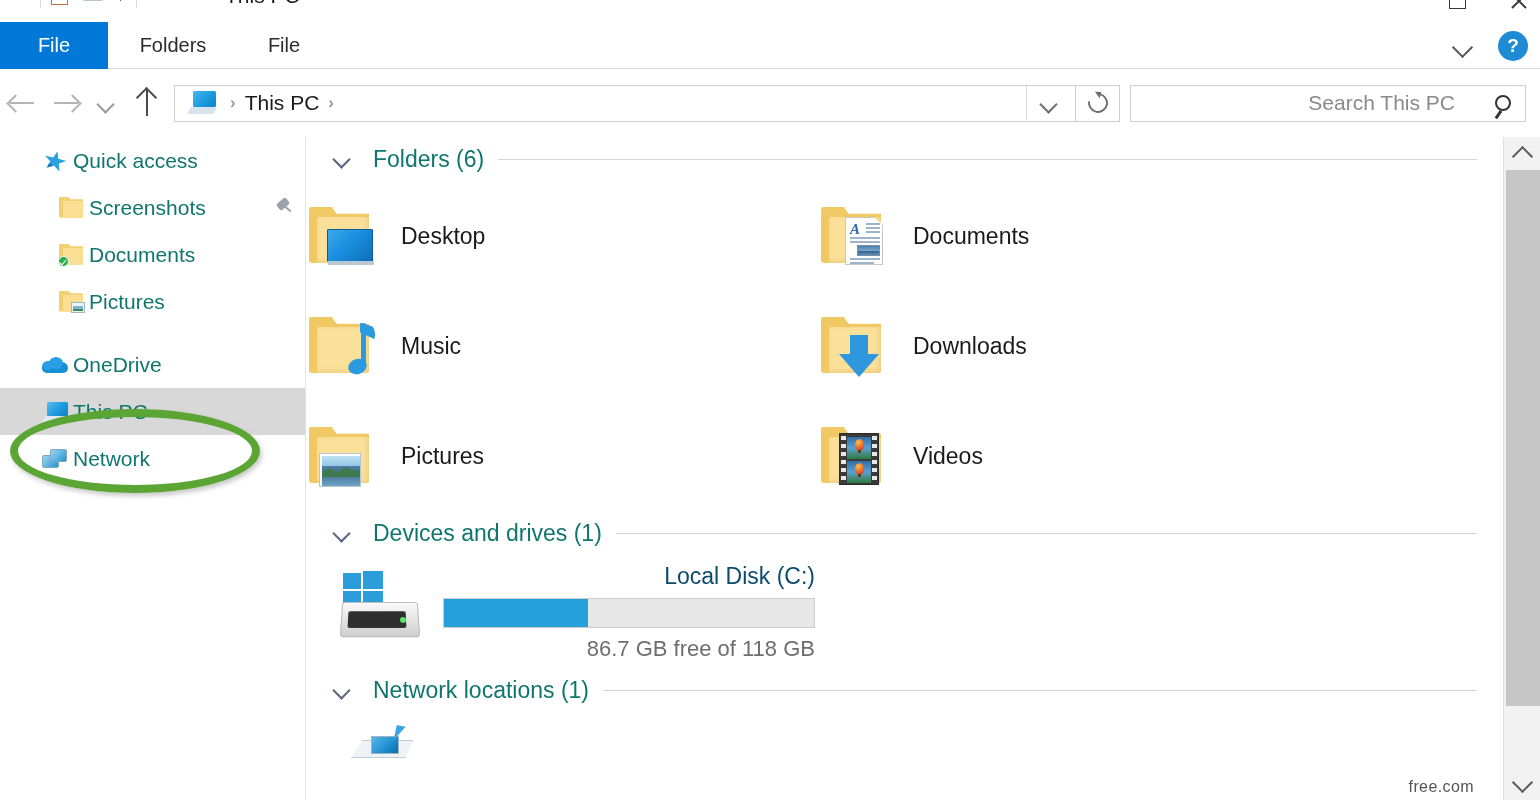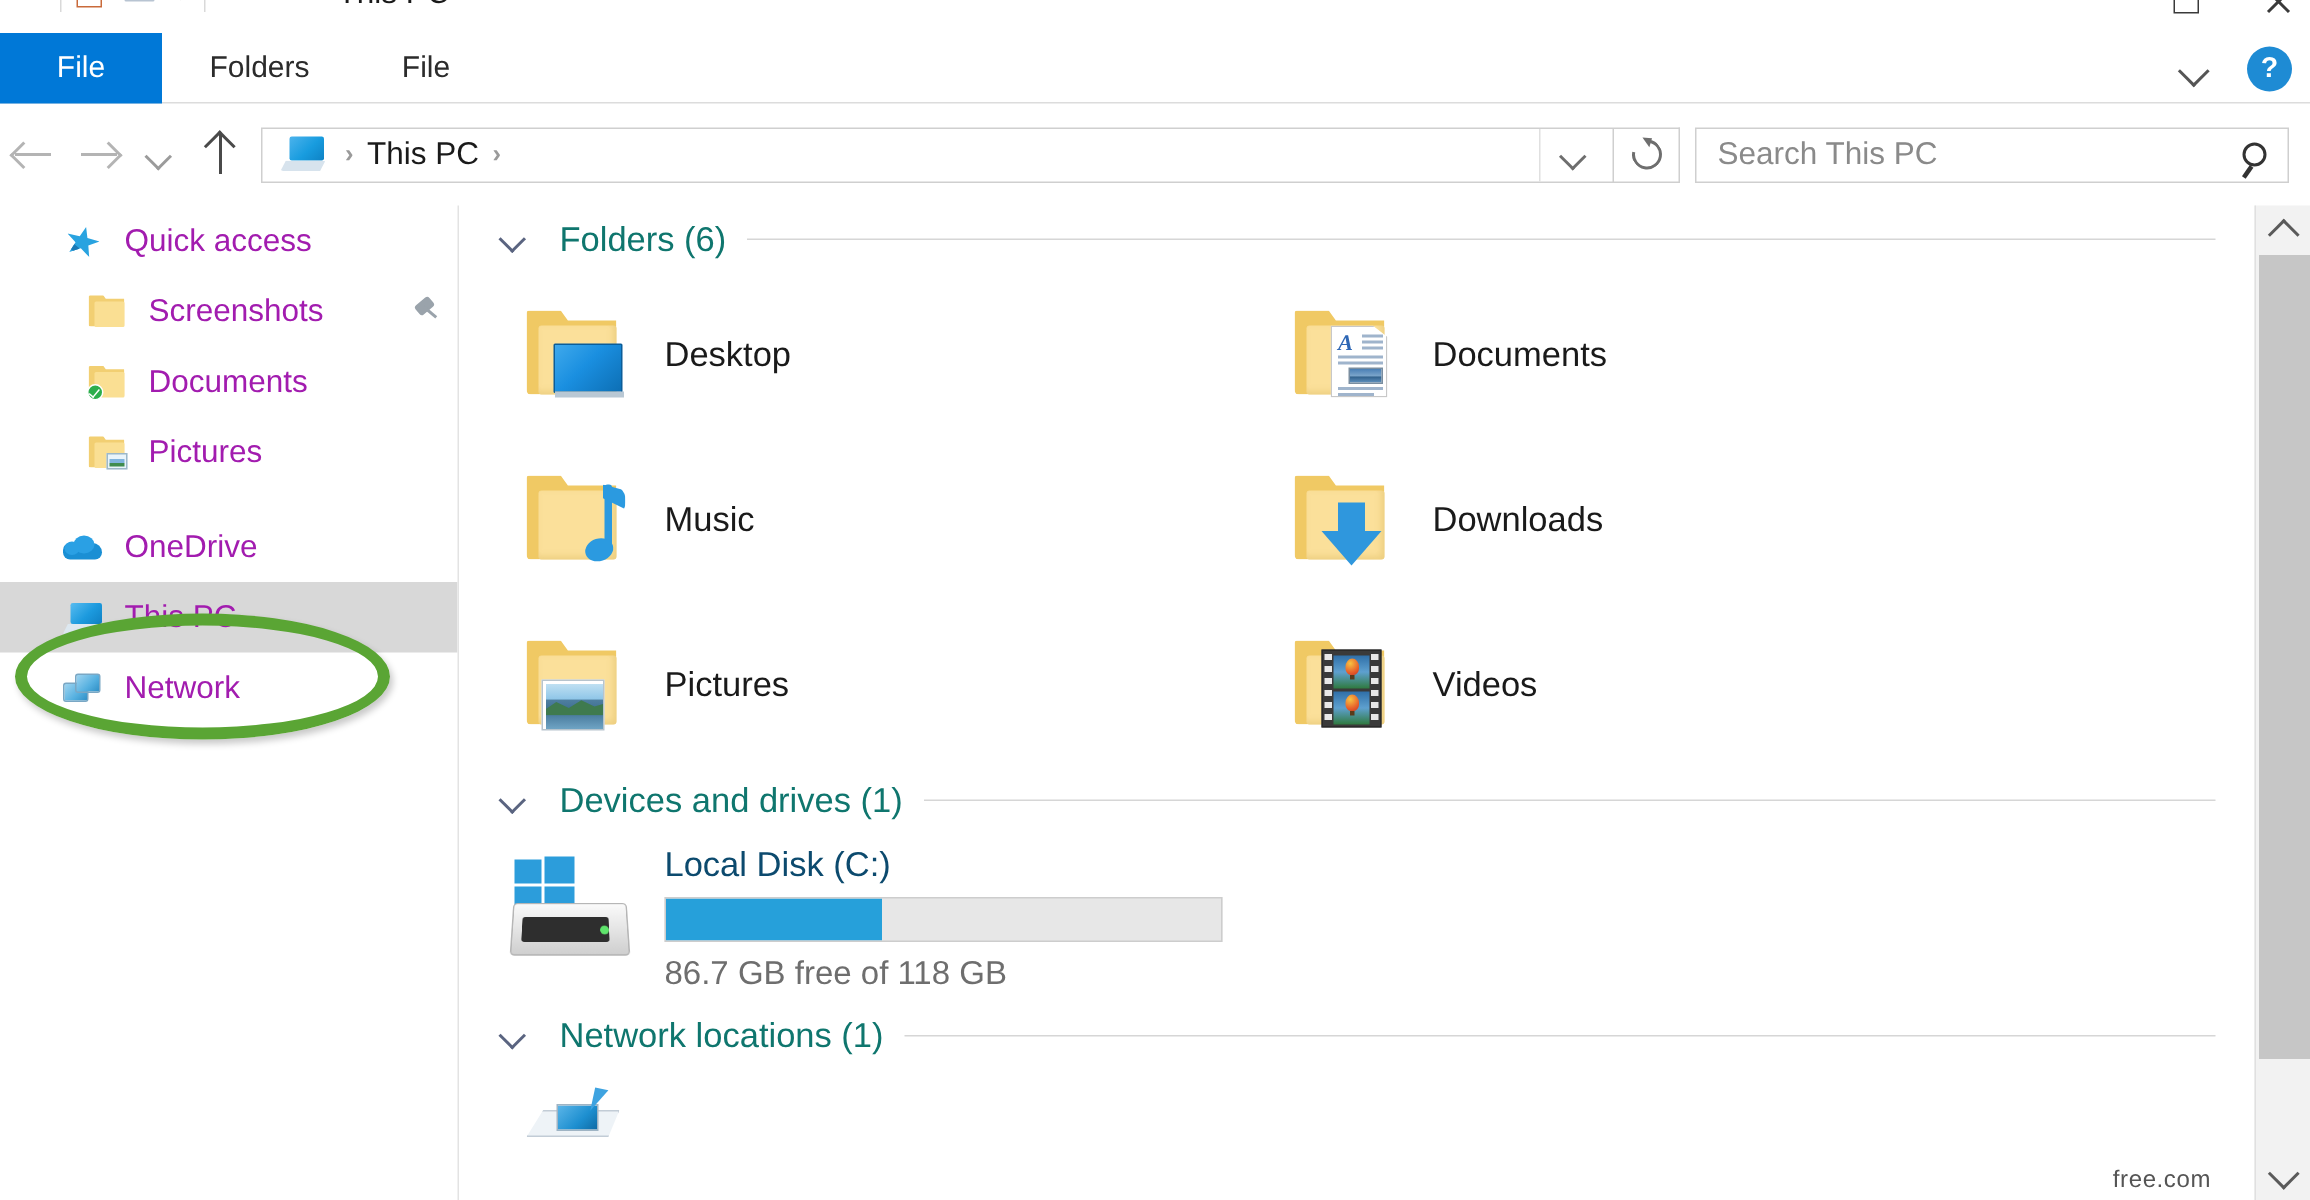--- a/index.html
+++ b/index.html
@@ -2,21 +2,21 @@
 <html><head>
 <meta charset="utf-8">
 <style>
   * { box-sizing: border-box; margin: 0; padding: 0; }
   html, body {
     width: 1540px; height: 800px;
     font-family: "Liberation Sans", sans-serif;
     background: #ffffff;
     overflow: hidden;
   }
-  #app { position: relative; width: 1540px; height: 800px; }
+  #app { position: relative; width: 1540px; height: 800px; text-align: right; }
 
   
   .titlebar {
     position: absolute; top: 0; left: 0; width: 1540px; height: 22px;
     background: #ffffff; overflow: hidden;
   }
   .qat { position: absolute; top: -14px; left: 8px; display: flex; align-items: center; gap: 10px; }
   .qat-sep { width: 1px; height: 22px; background: #d9d9d9; }
   .qat-ico { width: 22px; height: 22px; position: relative; }
   .ico-props {
@@ -169,21 +169,21 @@
   
   .sidebar {
     position: absolute; top: 137px; left: 0; width: 306px; height: 663px;
     background: #ffffff; border-right: 1px solid #e3e3e3; overflow: hidden;
   }
   .nav-item {
     position: relative; display: flex; align-items: center; height: 47px; padding-left: 42px;
   }
   .nav-item.indent { padding-left: 58px; }
   .nav-item.selected { background: #d8d8d8; }
-  .nav-label { font-size: 21px; color: #a21caf; margin-left: 14px; white-space: nowrap; }
+  .nav-label { font-size: 21px; color: #0f766e; margin-left: 4px; white-space: nowrap; }
   .nav-ico { width: 27px; height: 24px; position: relative; flex: none; }
 
   .ico-star {
     position: absolute; left: 2px; top: 2px; width: 22px; height: 20px;
     background: #29a3e0;
     clip-path: polygon(50% 0%, 62% 35%, 100% 36%, 70% 58%, 81% 95%, 50% 73%, 19% 95%, 30% 58%, 0 36%, 38% 35%);
     transform: rotate(14deg);
   }
   .ico-star:after {
     content: ""; position: absolute; left: -3px; top: 12px; width: 13px; height: 4px;
@@ -289,21 +289,21 @@
     content: ""; position: absolute; left: 4px; top: 5px; width: 11px; height: 11px;
     border-right: 2px solid #5a6480; border-bottom: 2px solid #5a6480; transform: rotate(45deg);
   }
   .grp-title {
     font-size: 23px; color: #0f766e; margin-left: 20px; white-space: nowrap;
   }
   .grp-rule { flex: 1; height: 1px; background: #d6d6d6; margin-left: 14px; margin-right: 26px; }
 
   .tile-grid { display: flex; flex-wrap: wrap; }
   .tile {
-    width: 512px; height: 110px; display: flex; align-items: center; padding-left: 42px;
+    width: 512px; height: 110px; display: flex; align-items: center; 
   }
   .tile-label { font-size: 23px; color: #1a1a1a; margin-left: 28px; white-space: nowrap; }
 
   .bigfolder { width: 66px; height: 58px; position: relative; flex: none; }
   .bigfolder .bk {
     position: absolute; left: 2px; top: 0; width: 60px; height: 56px;
     background: #f0c964; border-radius: 2px 5px 3px 3px;
     clip-path: polygon(0 0, 38% 0, 46% 12%, 100% 12%, 100% 100%, 0 100%);
   }
   .bigfolder .ft {

